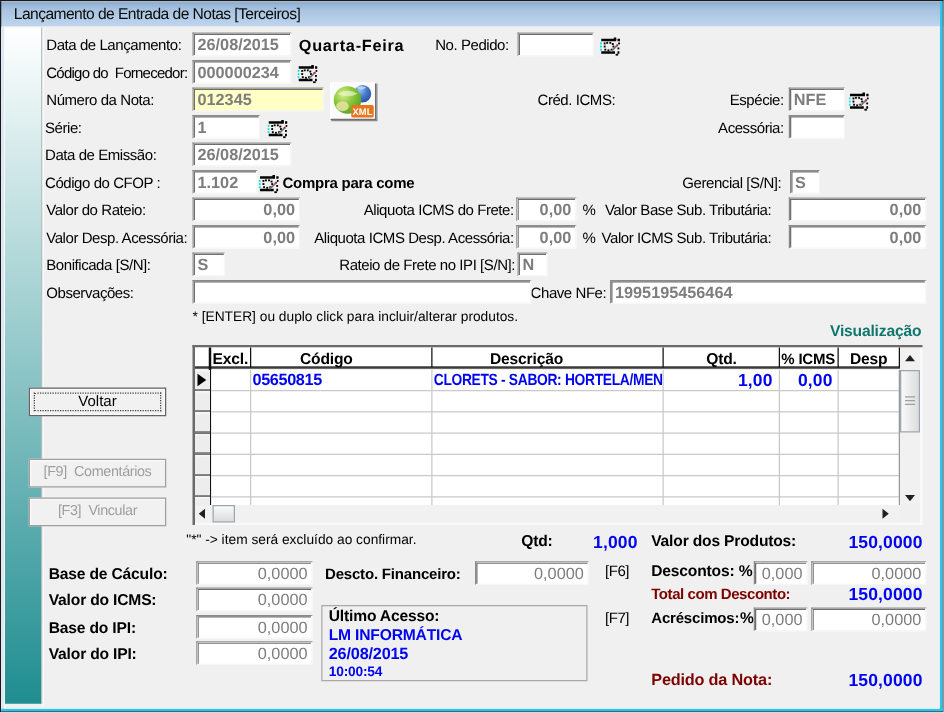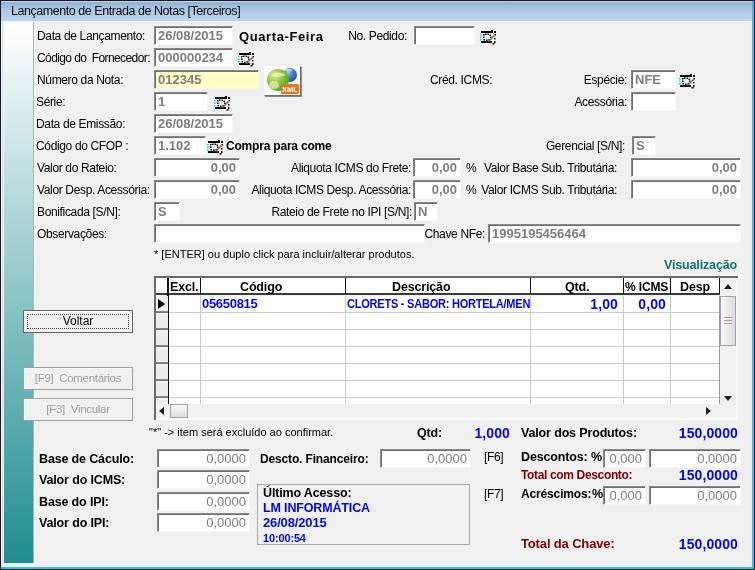--- a/index.html
+++ b/index.html
@@ -261,15 +261,15 @@
 <div class="tb" style="left:592px;top:488px">%</div>
 <div class="f fc" style="left:603px;top:486px;width:43px;font-weight:normal">0,000</div>
 <div class="f fr" style="left:649px;top:486px;width:92px;font-weight:normal">0,0000</div>
 
 <div class="edge" style="left:257px;top:484px;width:213px;height:61px;border:1px solid #A9A9A9"></div>
 <div class="tb" style="left:263px;top:487px">Último Acesso:</div>
 <div class="tb blu" style="left:263px;top:502px">LM INFORMÁTICA</div>
 <div class="tb blu" style="left:263px;top:517px;font-size:13px">26/08/2015</div>
 <div class="tb blu" style="left:263px;top:532px;font-size:11px">10:00:54</div>
 
-<div class="tb mar" style="left:521px;top:538px;font-size:13px">Total da Chave:</div>
+<div class="tb mar" style="left:521px;top:538px;font-size:13px">Pedido da Nota:</div>
 <div class="tb big blu" style="right:17px;top:537px">150,0000</div>
 
 </div>
 </body></html>

